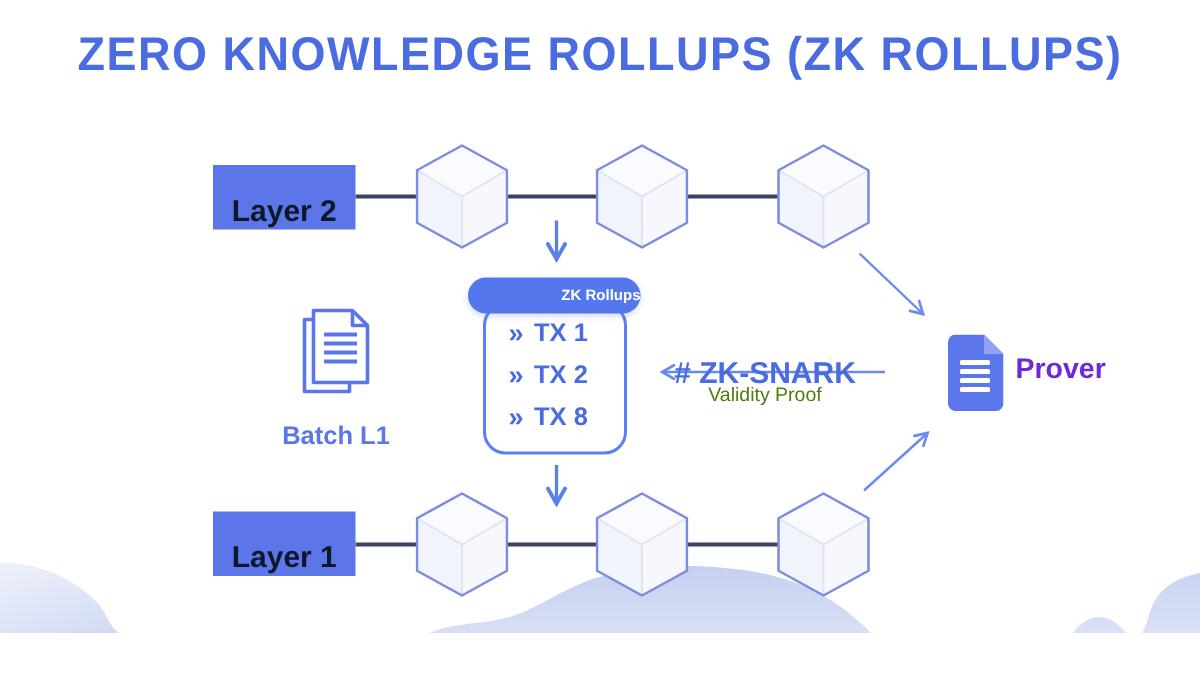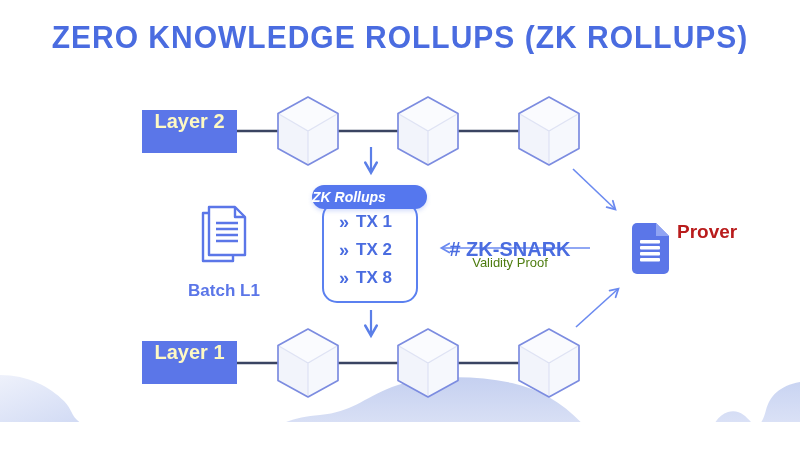--- a/index.html
+++ b/index.html
@@ -6,36 +6,35 @@
   .canvas{
     position:relative;width:800px;height:422px;background:#ffffff;
     overflow:hidden;font-family:"Liberation Sans",sans-serif;
   }
   .title{
     position:absolute;top:20px;left:0;width:800px;text-align:center;
     font-size:30px;font-weight:800;letter-spacing:1px;color:#4a6ce0;
     transform:scaleY(1.05);
   }
   .layer-box{
-    position:absolute;width:95px;height:43px;background:#5b76e8;color:#fef9c3;
-    font-size:20px;font-weight:700;display:flex;align-items:flex-start;justify-content:center;
+    position:absolute;width:95px;height:43px;background:#5b76e8;color:#0f172a;
+    font-size:20px;font-weight:700;display:flex;align-items:flex-end;justify-content:center;
     z-index:3;
   }
   .layer2-box{left:142px;top:110px;}
   .layer1-box{left:142px;top:341px;}
   .cube{position:absolute;width:62px;height:70px;z-index:2;}
   .cube.l2a{left:277px;top:96px;} .cube.l2b{left:397px;top:96px;} .cube.l2c{left:518px;top:96px;}
   .cube.l1a{left:277px;top:328px;} .cube.l1b{left:397px;top:328px;} .cube.l1c{left:518px;top:328px;}
   .wires{position:absolute;left:0;top:0;width:800px;height:450px;z-index:1;}
   .rollup-pill{
     position:absolute;left:312px;top:185px;width:115px;height:24px;background:#5577ee;
-    border-radius:13px;color:#fff;font-size:14px;font-weight:700;
-    display:flex;align-items:center;justify-content:flex-start;z-index:5;
+    border-radius:13px;color:#fff;font-size:10px;font-weight:700;
+    display:flex;align-items:center;justify-content:flex-end;z-index:5;
     box-shadow:0 2px 4px rgba(85,119,238,.25);
-    font-style:italic;
   }
   .tx-box{
     position:absolute;left:322px;top:202px;width:96px;height:101px;background:#ffffff;
     border:2px solid #5b80f0;border-radius:15px;z-index:4;box-sizing:border-box;
     display:flex;flex-direction:column;justify-content:flex-end;padding:0 0 9px 15px;
   }
   .tx-row{display:flex;align-items:center;height:28px;color:#4a6ce0;font-size:17px;font-weight:700;}
   .tx-chevron{margin-right:7px;font-size:18px;}
   .batch-icon{position:absolute;left:193px;top:199px;width:62px;height:68px;z-index:2;}
   .batch-label{
@@ -44,21 +43,21 @@
   }
   .snark-title{
     position:absolute;left:430px;top:218px;width:160px;text-align:center;
     color:#4a6ce0;font-size:20px;font-weight:800;z-index:2;margin-top:20px;
   }
   .snark-sub{
     position:absolute;left:430px;top:255px;width:160px;text-align:center;
     color:#4d7c0f;font-size:13px;font-weight:500;z-index:2;
   }
   .prover-icon{position:absolute;left:632px;top:223px;width:37px;height:51px;z-index:2;}
-  .prover-label{position:absolute;left:677px;top:221px;color:#b91c1c;font-size:19px;font-weight:700;z-index:2;}
+  .prover-label{position:absolute;left:677px;top:236px;color:#6d28d9;font-size:19px;font-weight:700;z-index:2;}
   .waves{position:absolute;left:0;top:355px;width:800px;height:95px;z-index:0;}
 </style>
 </head>
 <body>
 
 <div class="canvas">
 
   <svg class="waves" viewBox="0 0 800 95" preserveAspectRatio="none">
     <defs>
       <linearGradient id="gL" x1="0" y1="0" x2="0.6" y2="1">

